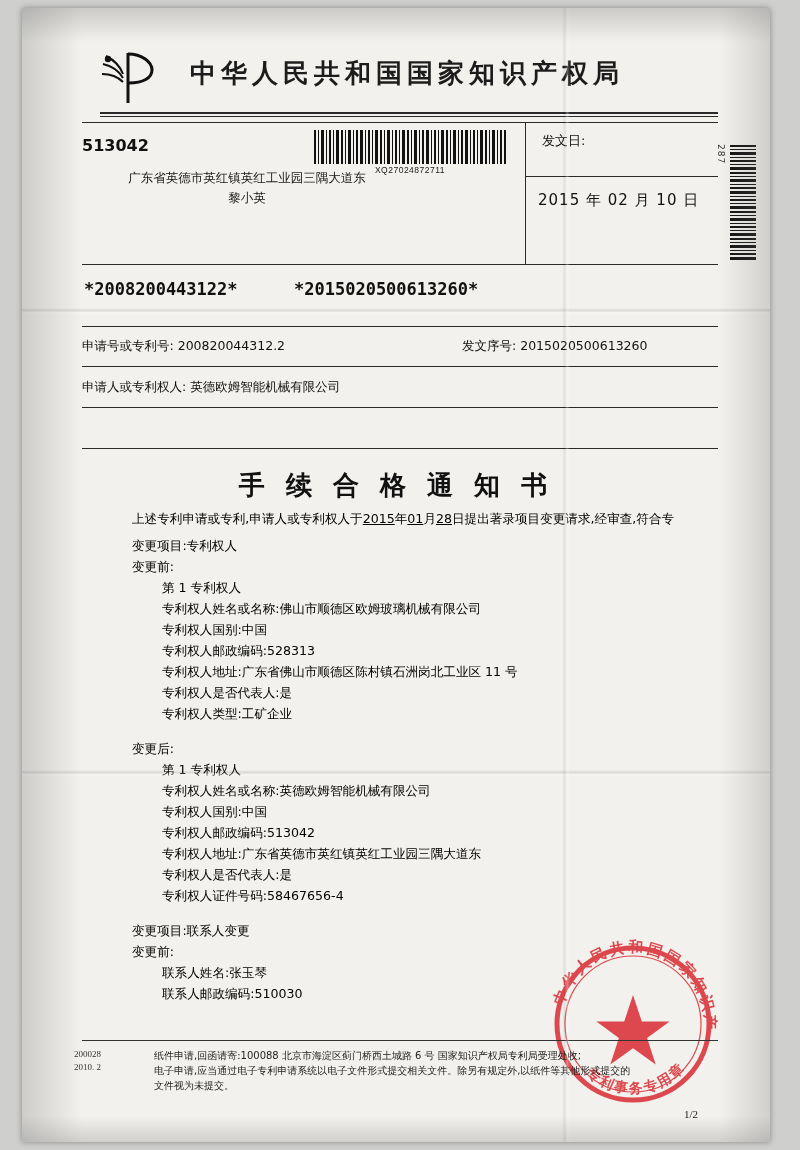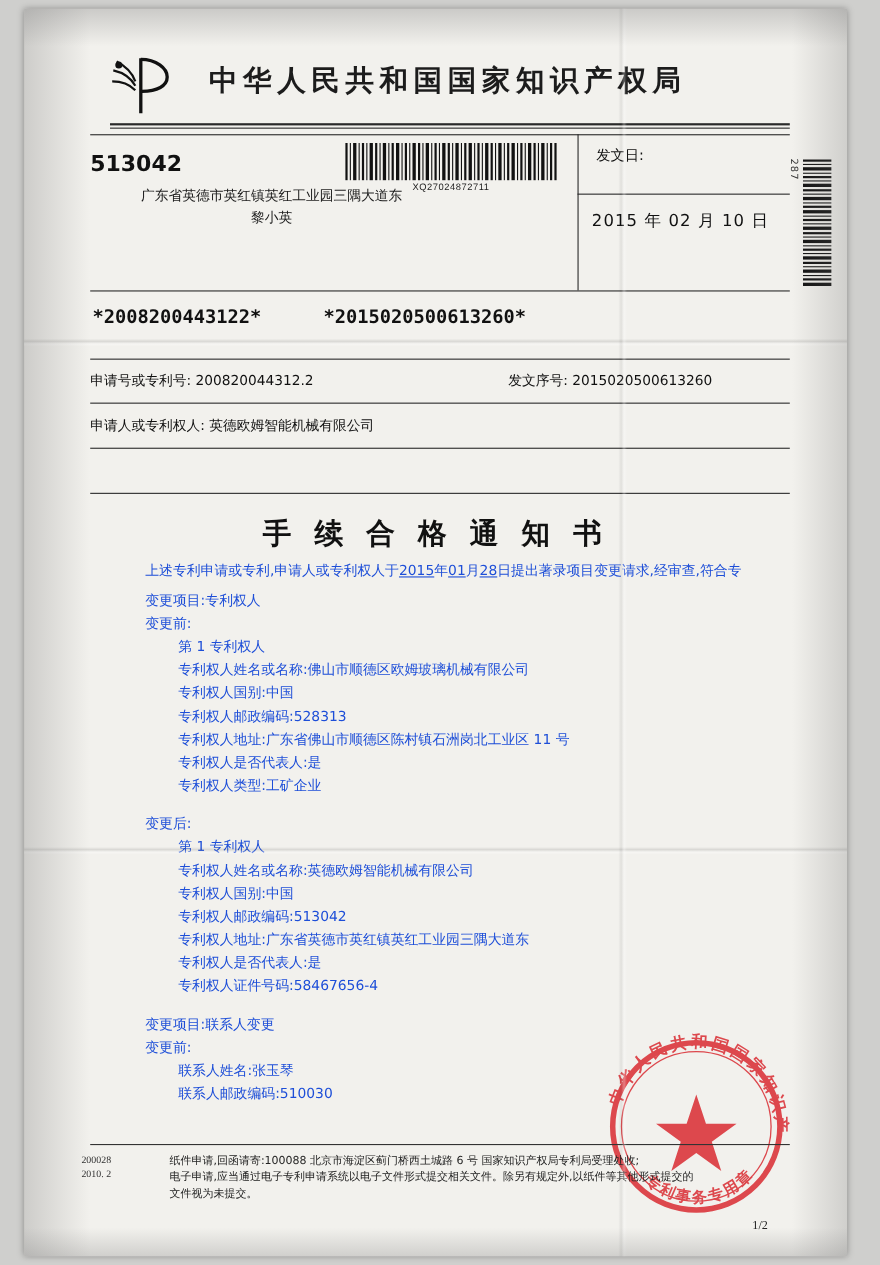--- a/index.html
+++ b/index.html
@@ -128,21 +128,21 @@
     writing-mode: vertical-rl;
     letter-spacing: 1px;
   }
 
   .docnum {
     position: absolute;
     left: 60px;
     top: 128px;
     font-family: "DejaVu Sans", sans-serif;
     font-weight: bold;
-    font-size: 20px;
+    font-size: 16px;
     color: #111;
   }
   .addr {
     position: absolute;
     left: 60px;
     top: 160px;
     width: 330px;
     text-align: center;
     font-family: "DejaVu Sans", sans-serif;
     font-size: 12.5px;
@@ -207,21 +207,21 @@
   }
 
   .body {
     position: absolute;
     left: 84px;
     top: 500px;
     width: 600px;
     font-family: "DejaVu Sans", sans-serif;
     font-size: 12.6px;
     line-height: 21px;
-    color: #1d4ed8;
+    color: #000000;
   }
   .body p { margin: 0; }
   .u { text-decoration: underline; }
   .ind1 { padding-left: 26px; }
   .ind2 { padding-left: 56px; }
   .gap { height: 14px; }
 
   
   .seal {
     position: absolute;

